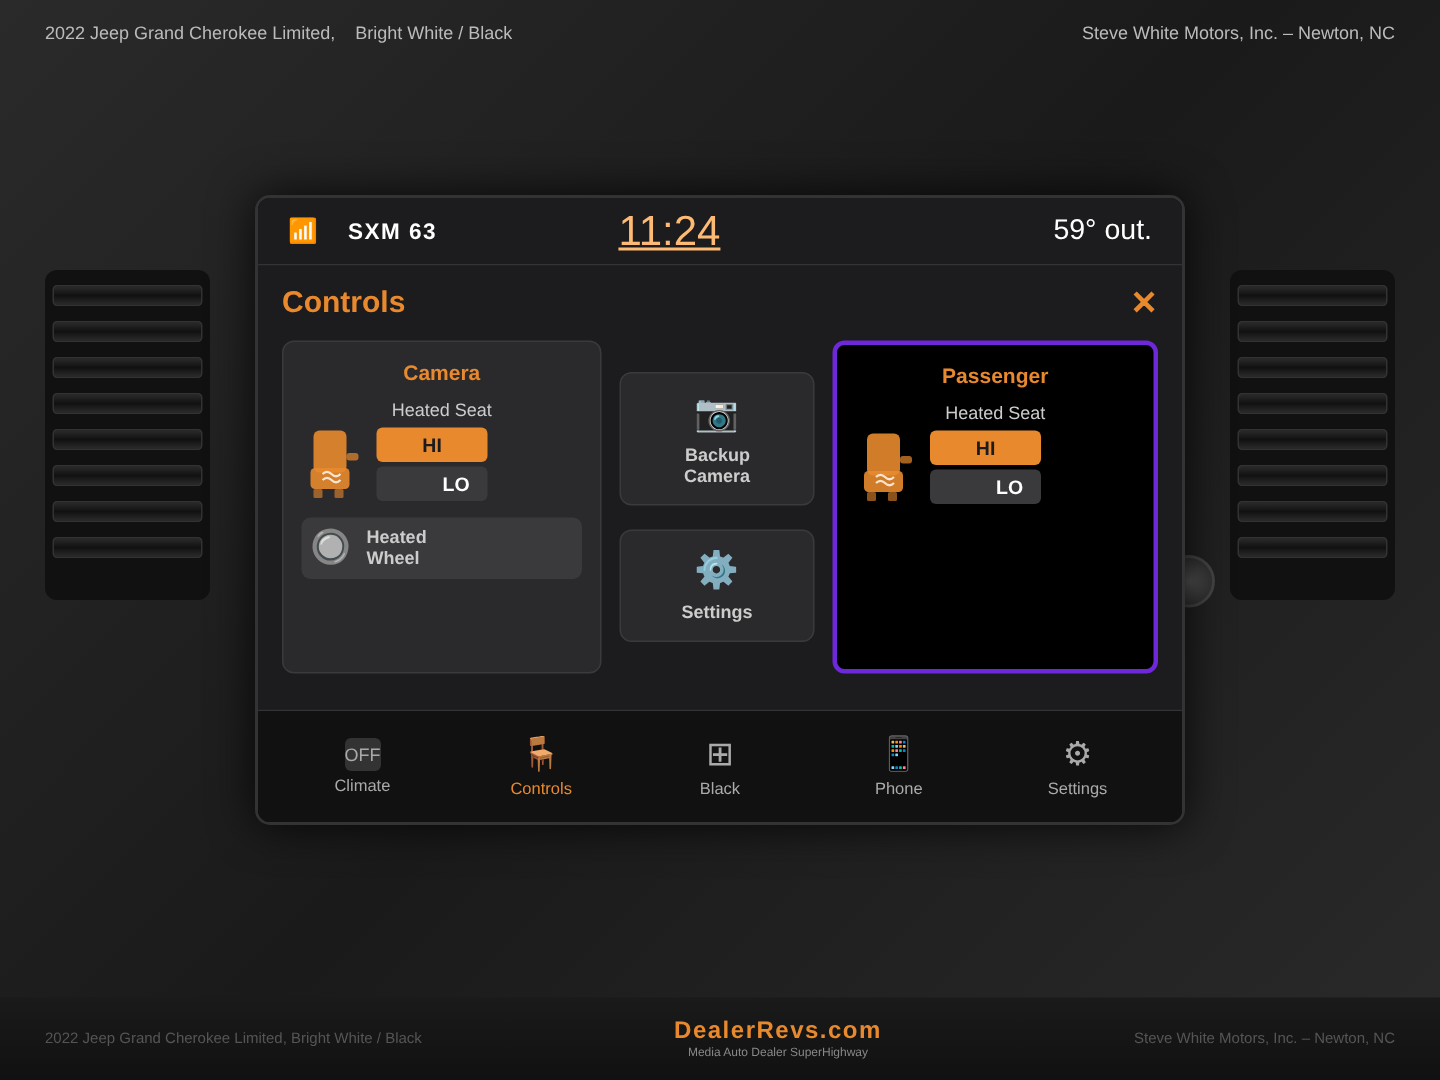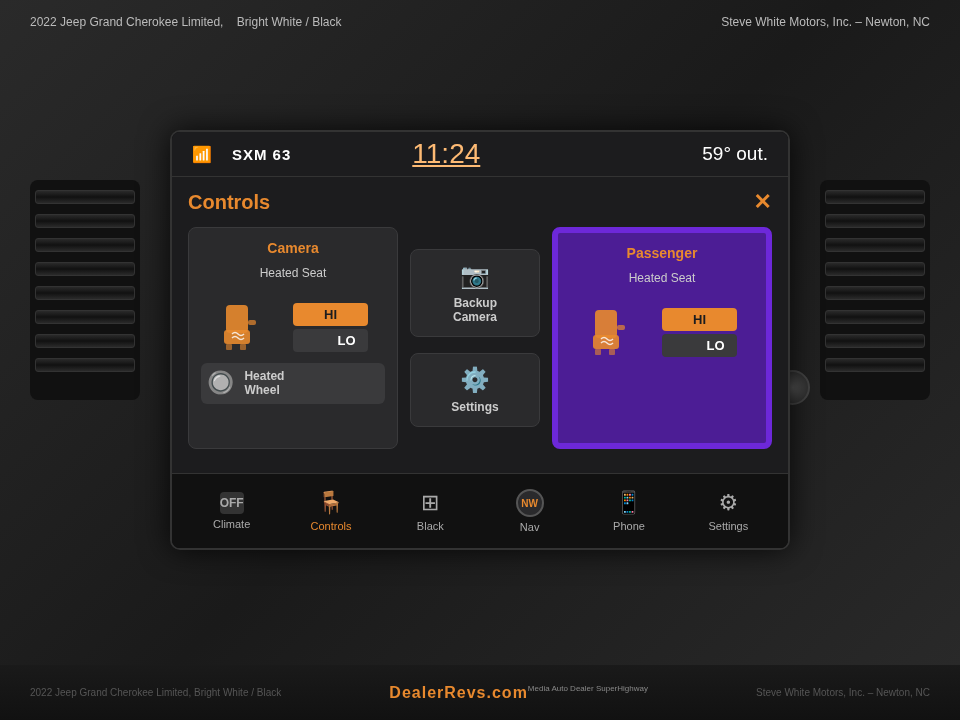--- a/index.html
+++ b/index.html
@@ -167,28 +167,28 @@
       font-size: 14px;
       font-weight: 600;
       text-align: center;
       margin-bottom: 10px;
     }
 
     .heated-seat-label {
       color: #ccc;
       font-size: 12px;
       text-align: center;
-      margin-bottom: 20px;
+      margin-bottom: 2px;
     }
 
     .seat-icon-area {
       display: flex;
       align-items: center;
-      justify-content: center;
-      gap: 25px;
+      justify-content: flex-start;
+      gap: 0;
       margin-bottom: 6px;
     }
 
     .seat-svg {
       width: 50px;
       height: 55px;
     }
 
     .hi-lo-btns {
       display: flex;
@@ -266,24 +266,24 @@
     .middle-btn-label {
       color: #ccc;
       font-size: 12px;
       font-weight: 600;
       text-align: right;
     }
 
     
     .passenger-panel {
       flex: 1;
-      background: #4c1d95;
+      background: #000000;
       border-radius: 8px;
       padding: 12px;
-      border: 6px solid #6d28d9;
+      border: 3px solid #6d28d9;
     }
 
     
     .nav-bar {
       height: 75px;
       background: #111;
       display: flex;
       align-items: center;
       justify-content: space-around;
       padding: 0 10px;
@@ -333,21 +333,21 @@
       padding: 3px 5px;
       border-radius: 4px;
       letter-spacing: 0.5px;
     }
 
     
     .off-label {
       background: #333;
       color: #aaa;
       font-size: 12px;
-      font-weight: 700;
+      font-weight: 400;
       padding: 4px 0;
       border-radius: 4px;
     }
 
     
     .bottom-bar {
       position: absolute;
       bottom: 0;
       left: 0;
       right: 0;
@@ -359,21 +359,22 @@
       padding: 0 30px;
     }
 
     .watermark {
       color: #555;
       font-size: 10px;
     }
 
     .dealer-logo {
       display: flex;
-      flex-direction: row;
+      flex-direction: column;
+      align-items: center;
     }
 
     .dealer-logo-main {
       color: #e8892e;
       font-size: 16px;
       font-weight: 800;
       letter-spacing: 1px;
     }
 
     .dealer-logo-sub {
@@ -564,24 +565,20 @@
       <div class="nav-item active">
         <span class="nav-icon">🪑</span>
         <span class="nav-label">Controls</span>
       </div>
 
       <div class="nav-item">
         <span class="nav-icon">⊞</span>
         <span class="nav-label">Black</span>
       </div>
 
-      <div class="nav-item">
-        <div class="compass-bg">NW</div>
-        <span class="nav-label">Nav</span>
-      </div>
 
       <div class="nav-item">
         <span class="nav-icon">📱</span>
         <span class="nav-label">Phone</span>
       </div>
 
       <div class="nav-item">
         <span class="nav-icon">⚙</span>
         <span class="nav-label">Settings</span>
       </div>

